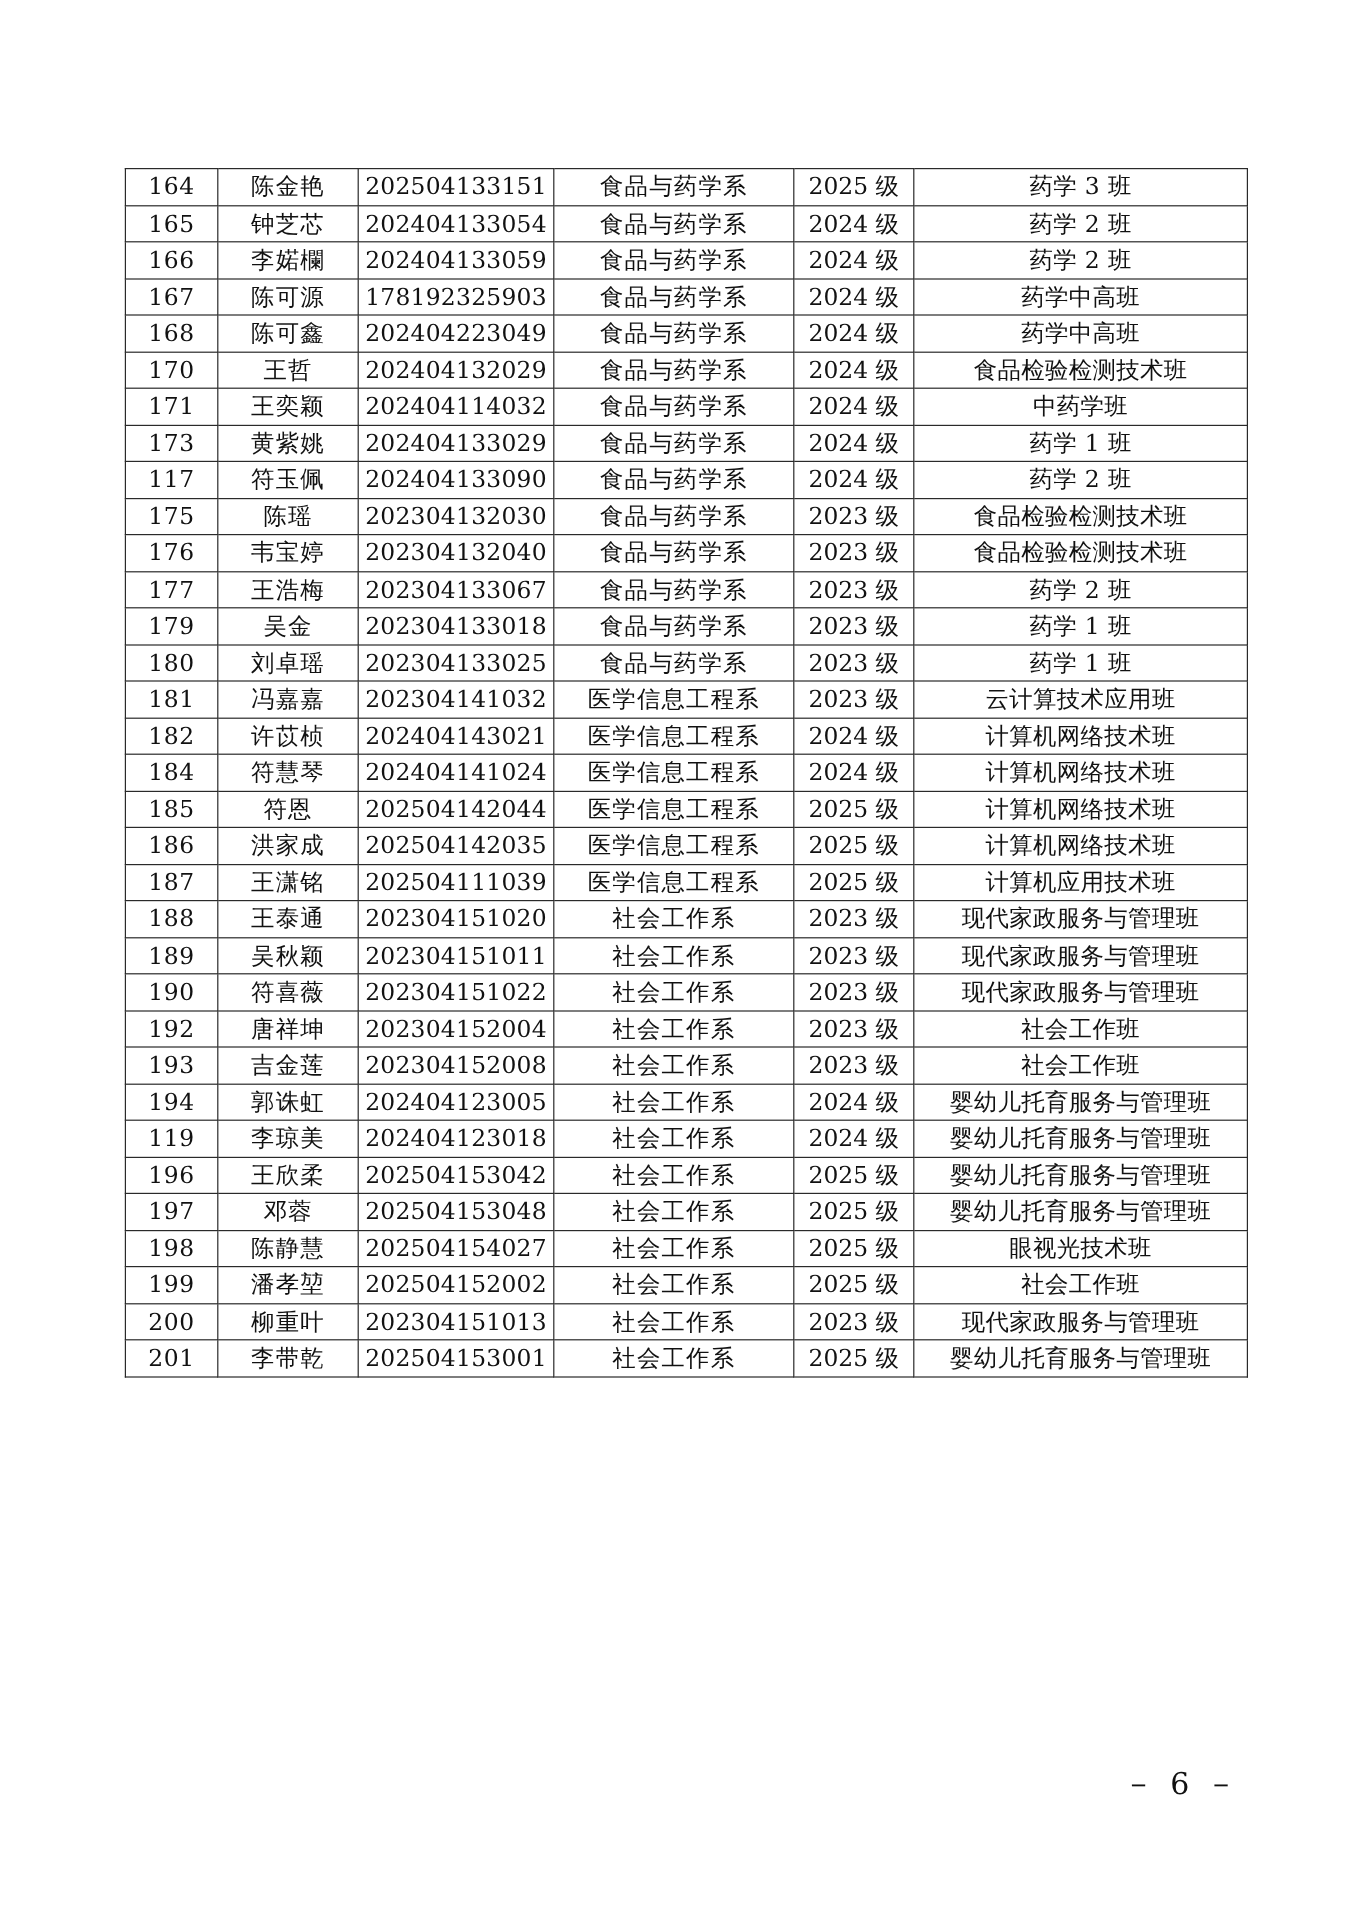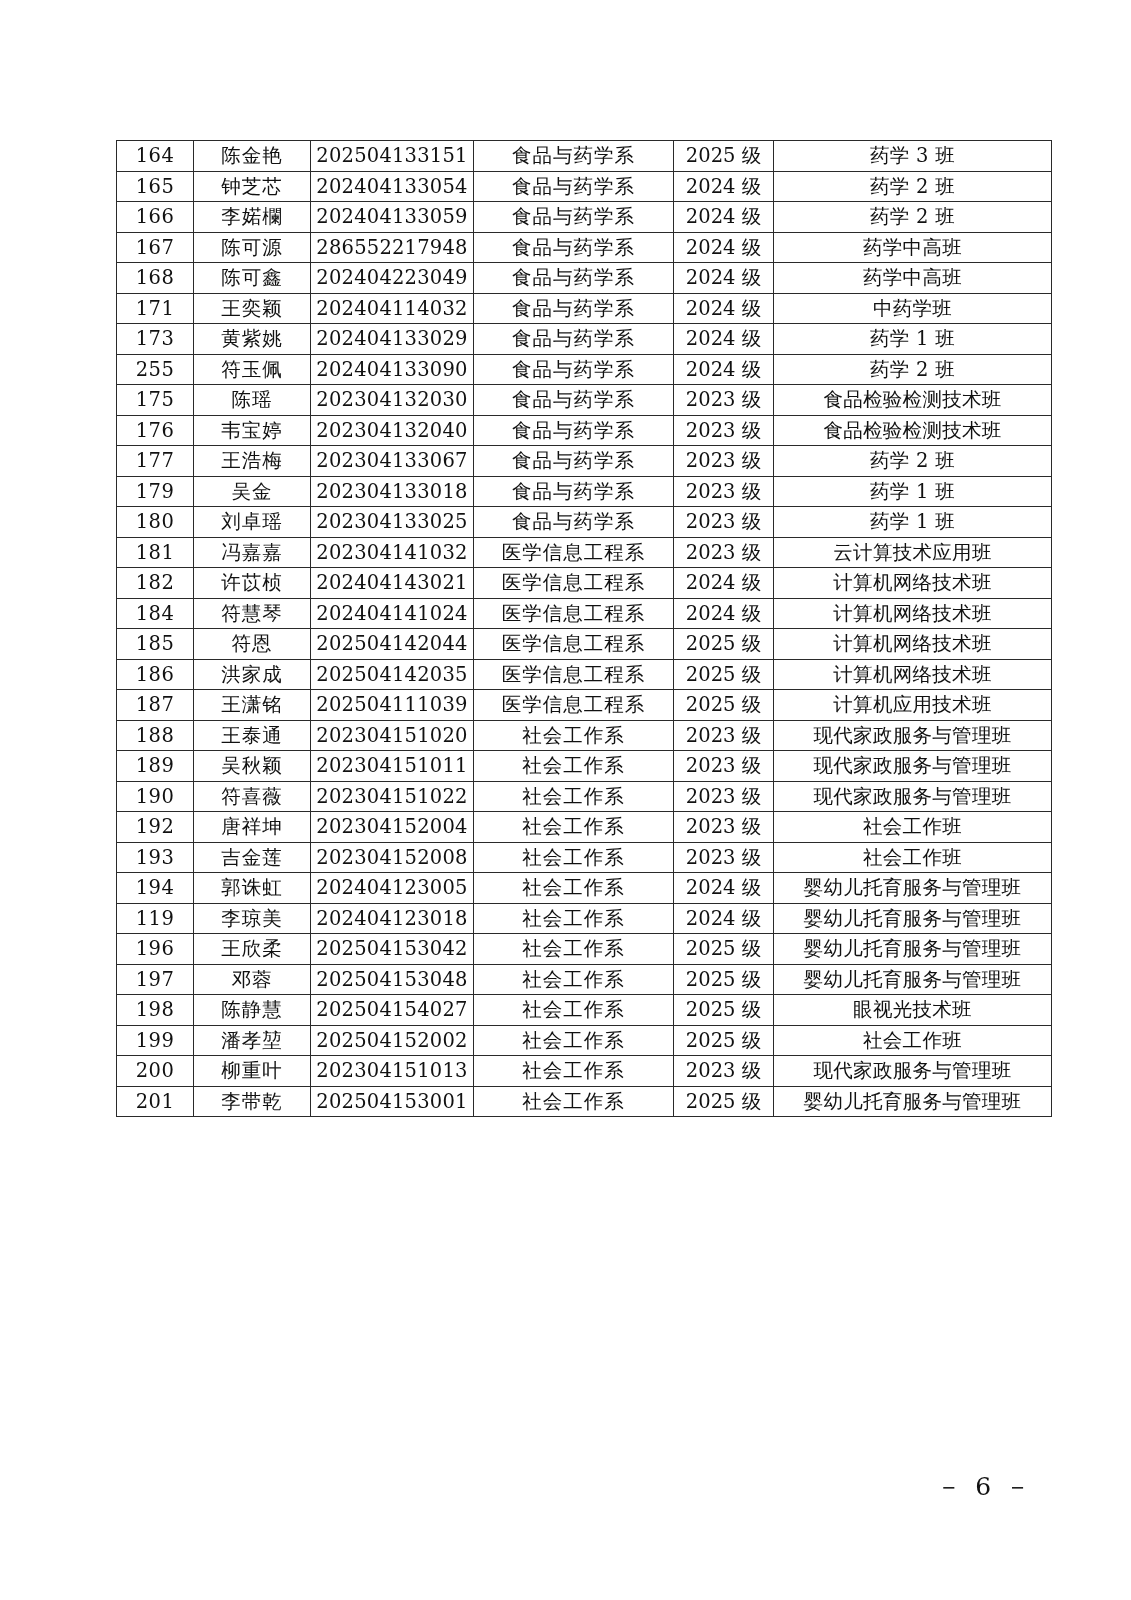--- a/index.html
+++ b/index.html
@@ -21,21 +21,21 @@
     position: absolute;
     left: 0;
     top: 0;
     width: 1131px;
     height: 1600px;
     background: #ffffff;
   }
 
   .table-wrap {
     position: absolute;
-    left: 116px;
+    left: 104px;
     top: 140px;
     width: 935px;
   }
 
   table.roster {
     border-collapse: collapse;
     table-layout: fixed;
     width: 935px;
     background: #ffffff;
   }
@@ -116,51 +116,59 @@
             <td class="index-cell">166</td>
             <td class="name-cell">李婼欄</td>
             <td class="id-cell">202404133059</td>
             <td class="dept-cell">食品与药学系</td>
             <td class="grade-cell">2024 级</td>
             <td class="class-cell">药学 2 班</td>
           </tr>
           <tr>
             <td class="index-cell">167</td>
             <td class="name-cell">陈可源</td>
-            <td class="id-cell">286552217948</td>
+            <td class="id-cell">178192325903</td>
             <td class="dept-cell">食品与药学系</td>
             <td class="grade-cell">2024 级</td>
             <td class="class-cell">药学中高班</td>
           </tr>
           <tr>
             <td class="index-cell">168</td>
             <td class="name-cell">陈可鑫</td>
             <td class="id-cell">202404223049</td>
             <td class="dept-cell">食品与药学系</td>
             <td class="grade-cell">2024 级</td>
             <td class="class-cell">药学中高班</td>
           </tr>
           <tr>
+            <td class="index-cell">170</td>
+            <td class="name-cell">王哲</td>
+            <td class="id-cell">202404132029</td>
+            <td class="dept-cell">食品与药学系</td>
+            <td class="grade-cell">2024 级</td>
+            <td class="class-cell">食品检验检测技术班</td>
+          </tr>
+          <tr>
             <td class="index-cell">171</td>
             <td class="name-cell">王奕颖</td>
             <td class="id-cell">202404114032</td>
             <td class="dept-cell">食品与药学系</td>
             <td class="grade-cell">2024 级</td>
             <td class="class-cell">中药学班</td>
           </tr>
           <tr>
             <td class="index-cell">173</td>
             <td class="name-cell">黄紫姚</td>
             <td class="id-cell">202404133029</td>
             <td class="dept-cell">食品与药学系</td>
             <td class="grade-cell">2024 级</td>
             <td class="class-cell">药学 1 班</td>
           </tr>
           <tr>
-            <td class="index-cell">255</td>
+            <td class="index-cell">117</td>
             <td class="name-cell">符玉佩</td>
             <td class="id-cell">202404133090</td>
             <td class="dept-cell">食品与药学系</td>
             <td class="grade-cell">2024 级</td>
             <td class="class-cell">药学 2 班</td>
           </tr>
           <tr>
             <td class="index-cell">175</td>
             <td class="name-cell">陈瑶</td>
             <td class="id-cell">202304132030</td>

